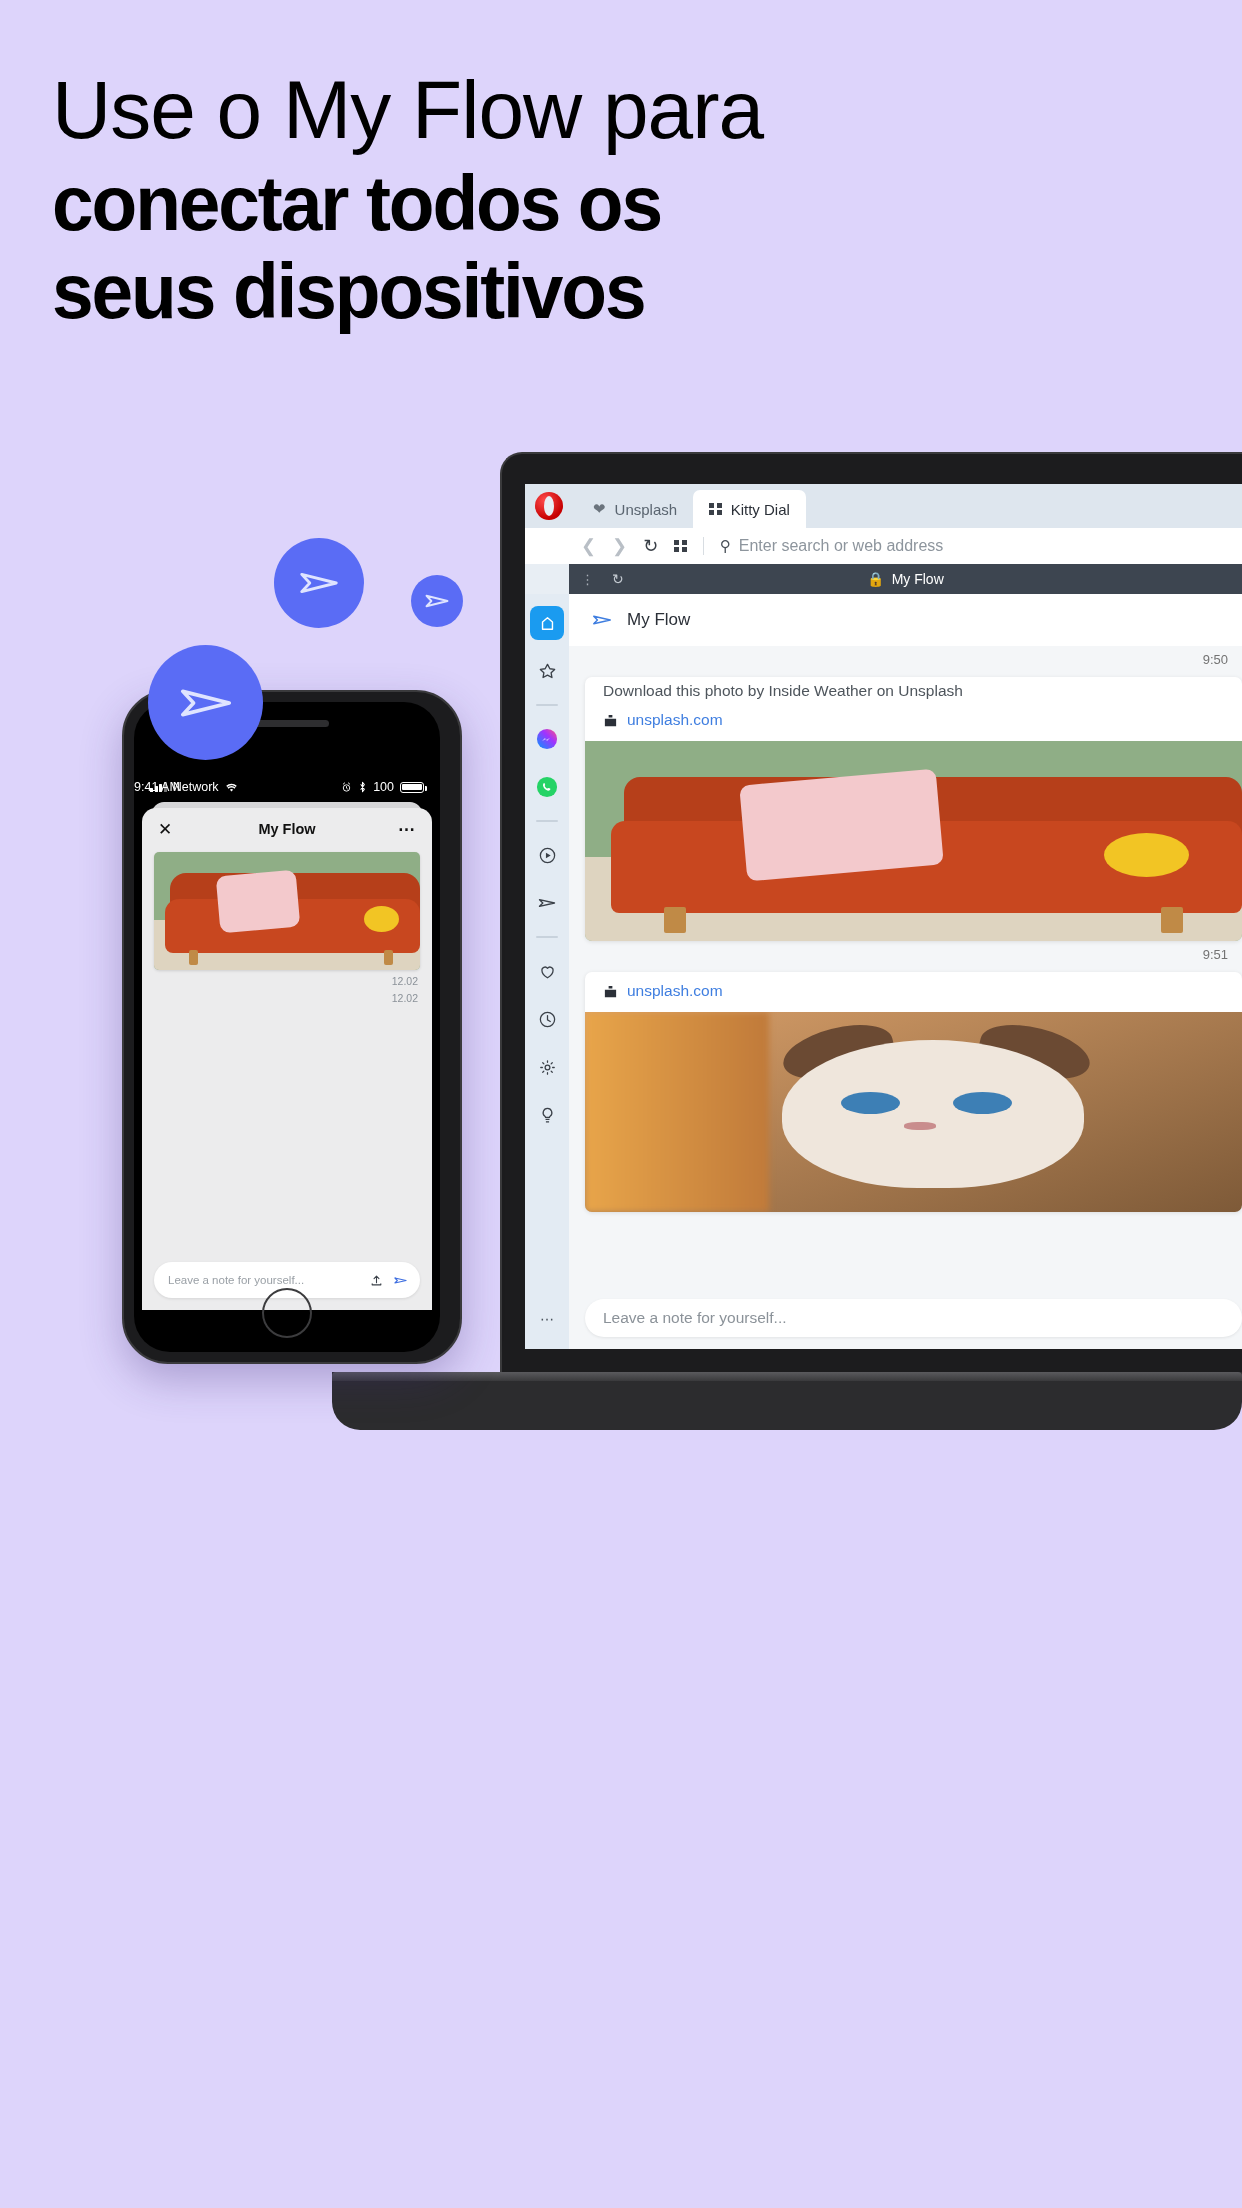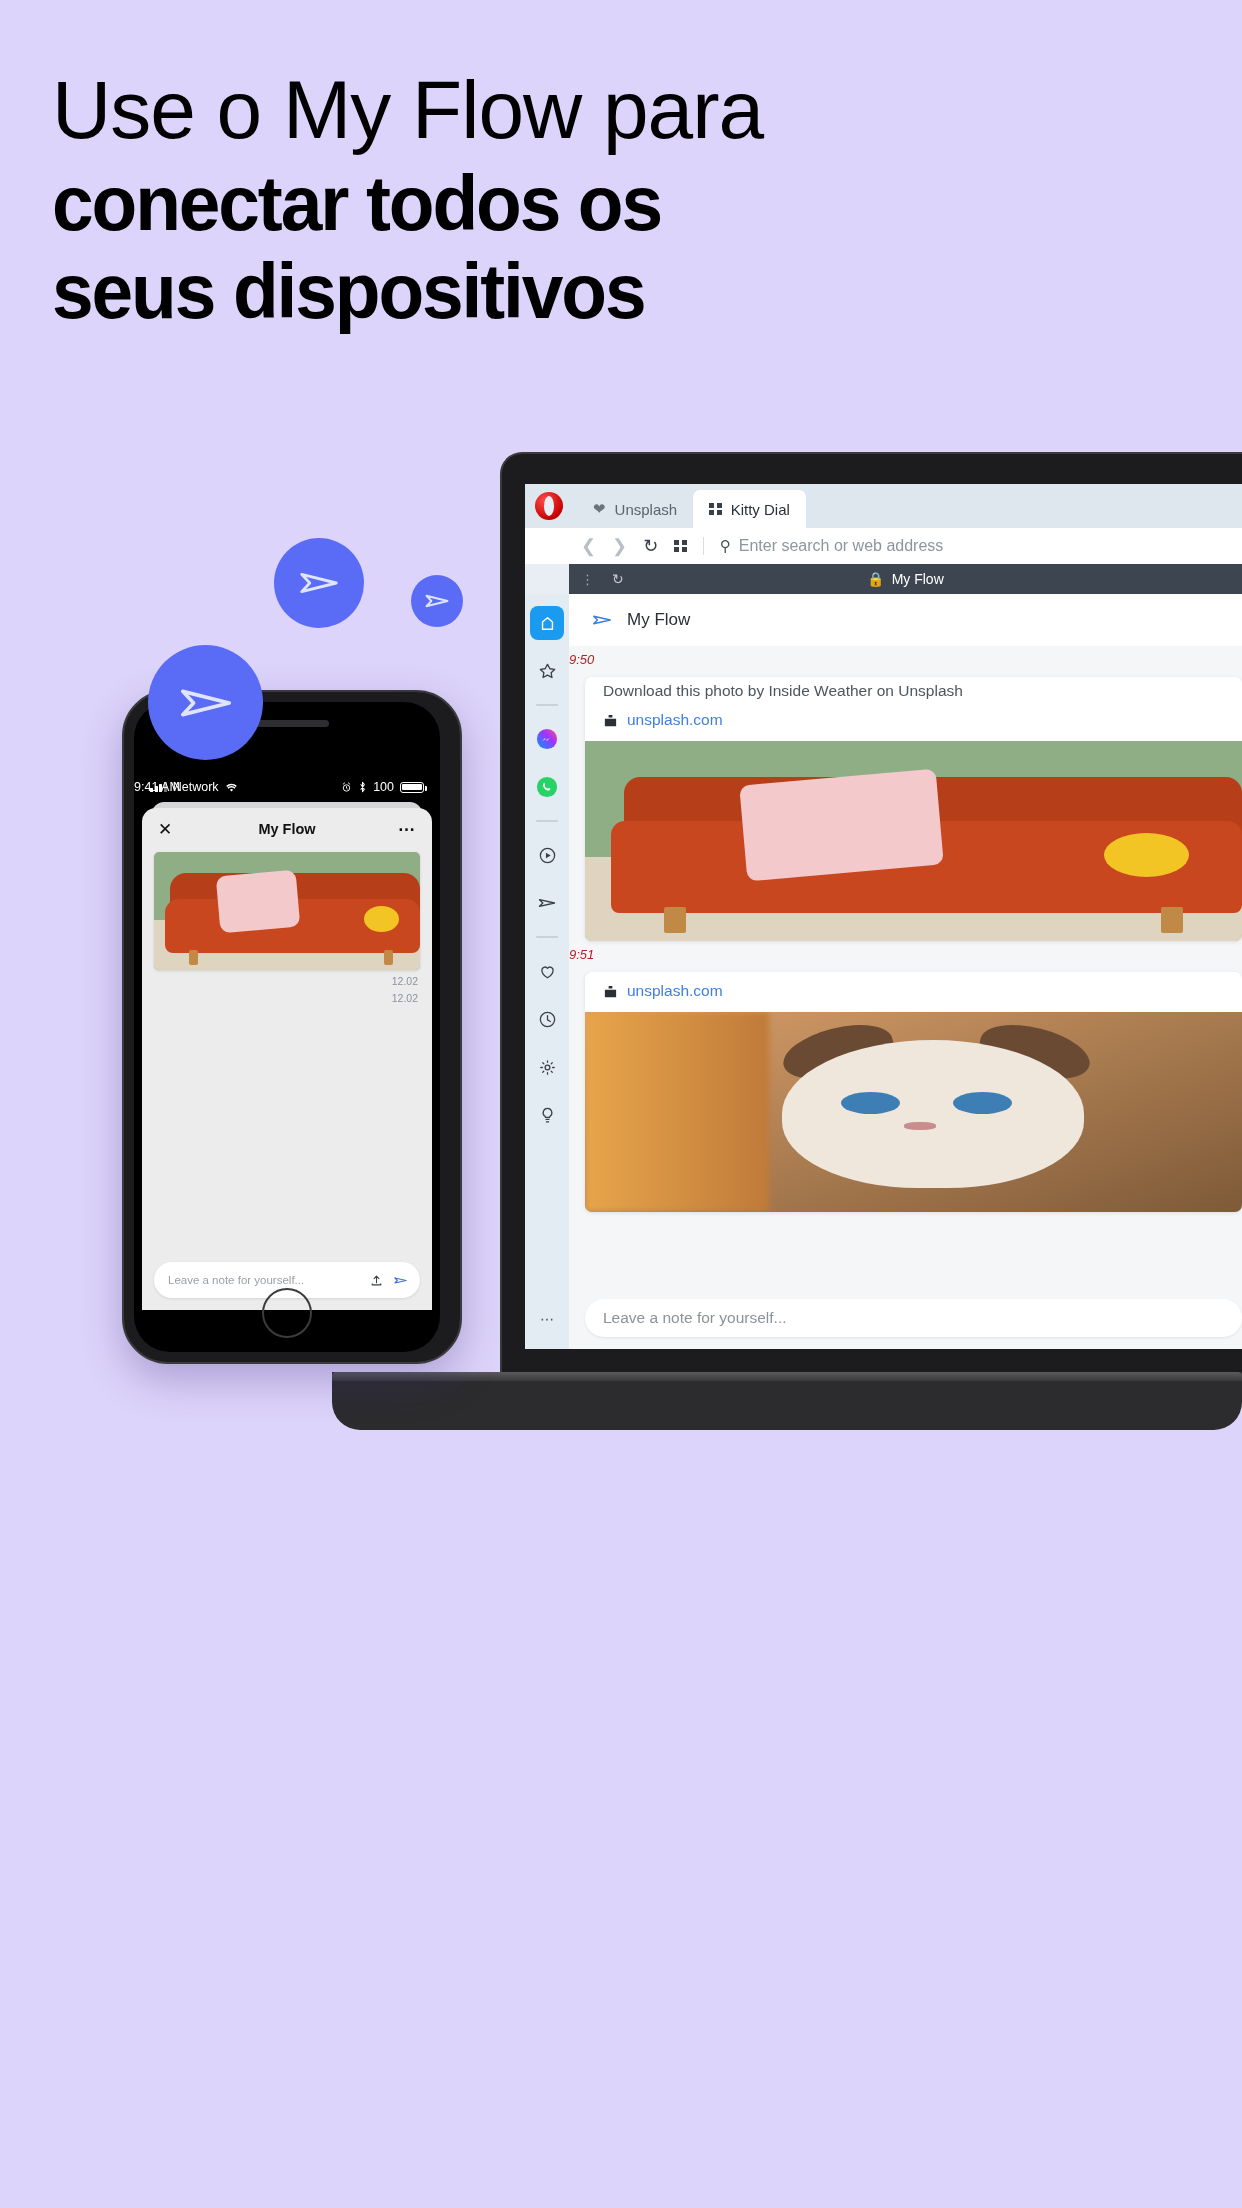--- a/index.html
+++ b/index.html
@@ -126,22 +126,22 @@
   .flowpage {
     position:absolute; left:44px; top:110px; right:0; bottom:0;
     background:#f4f6f8;
   }
   .flow-head {
     height:52px; background:#fff; display:flex; align-items:center;
     gap:14px; padding-left:22px; font-size:17px; color:#2b3038;
   }
   .flow-body { position:absolute; top:52px; left:0; right:0; bottom:0; overflow:hidden; }
   .msg-time {
-    font-size:13px; color:#b91c1c;
-    padding-right:14px; margin-top:6px;font-style:italic;
+    text-align:right; font-size:13px; color:#737373;
+    padding-right:14px; margin-top:6px;
   }
   .card {
     margin:10px 0 0 16px; background:#fff; border-radius:7px;
     box-shadow:0 1px 4px rgba(0,0,0,.10); overflow:hidden;
   }
   .card-t { font-size:17px; font-weight:bold; color:#2b3038; padding:16px 18px 0; }
   .card-d { font-size:15.5px; color:#4e555c; padding:4px 18px 0; line-height:1.3; }
   .card-l { display:flex; align-items:center; gap:9px; padding:10px 18px 12px; }
   .card-l span { color:#3f7ee0; font-size:15.5px; }
   .card-img { width:100%; height:200px; display:block; }

